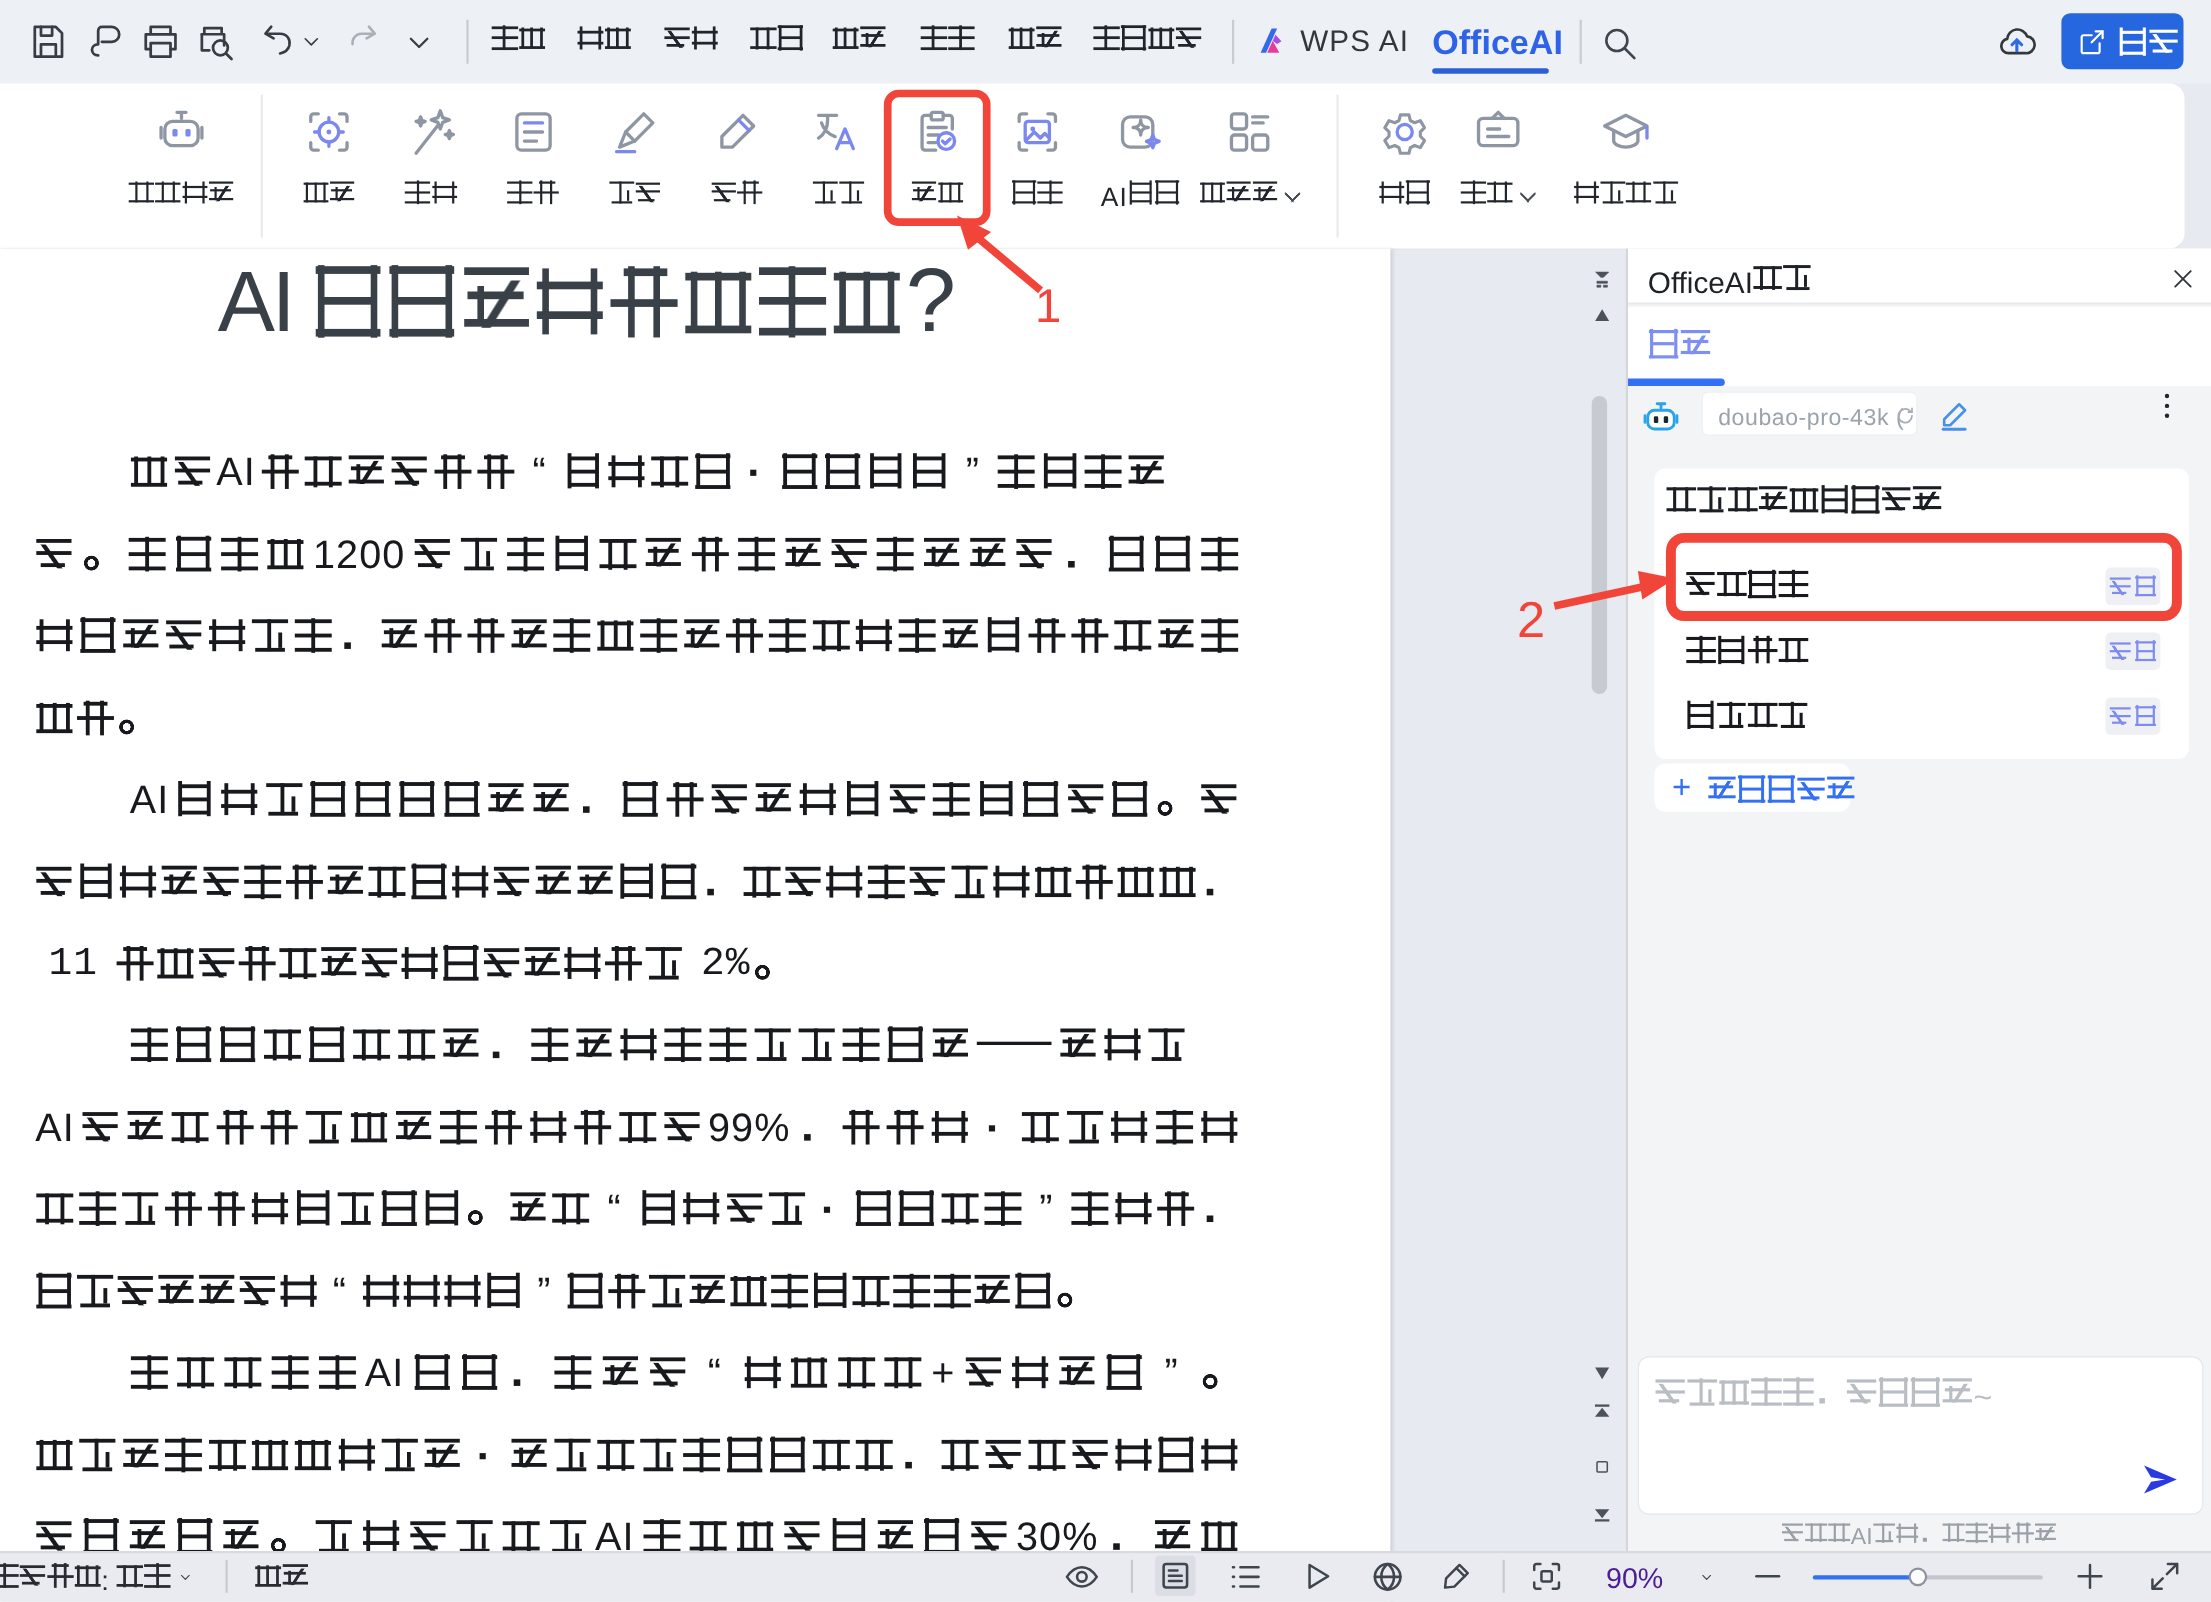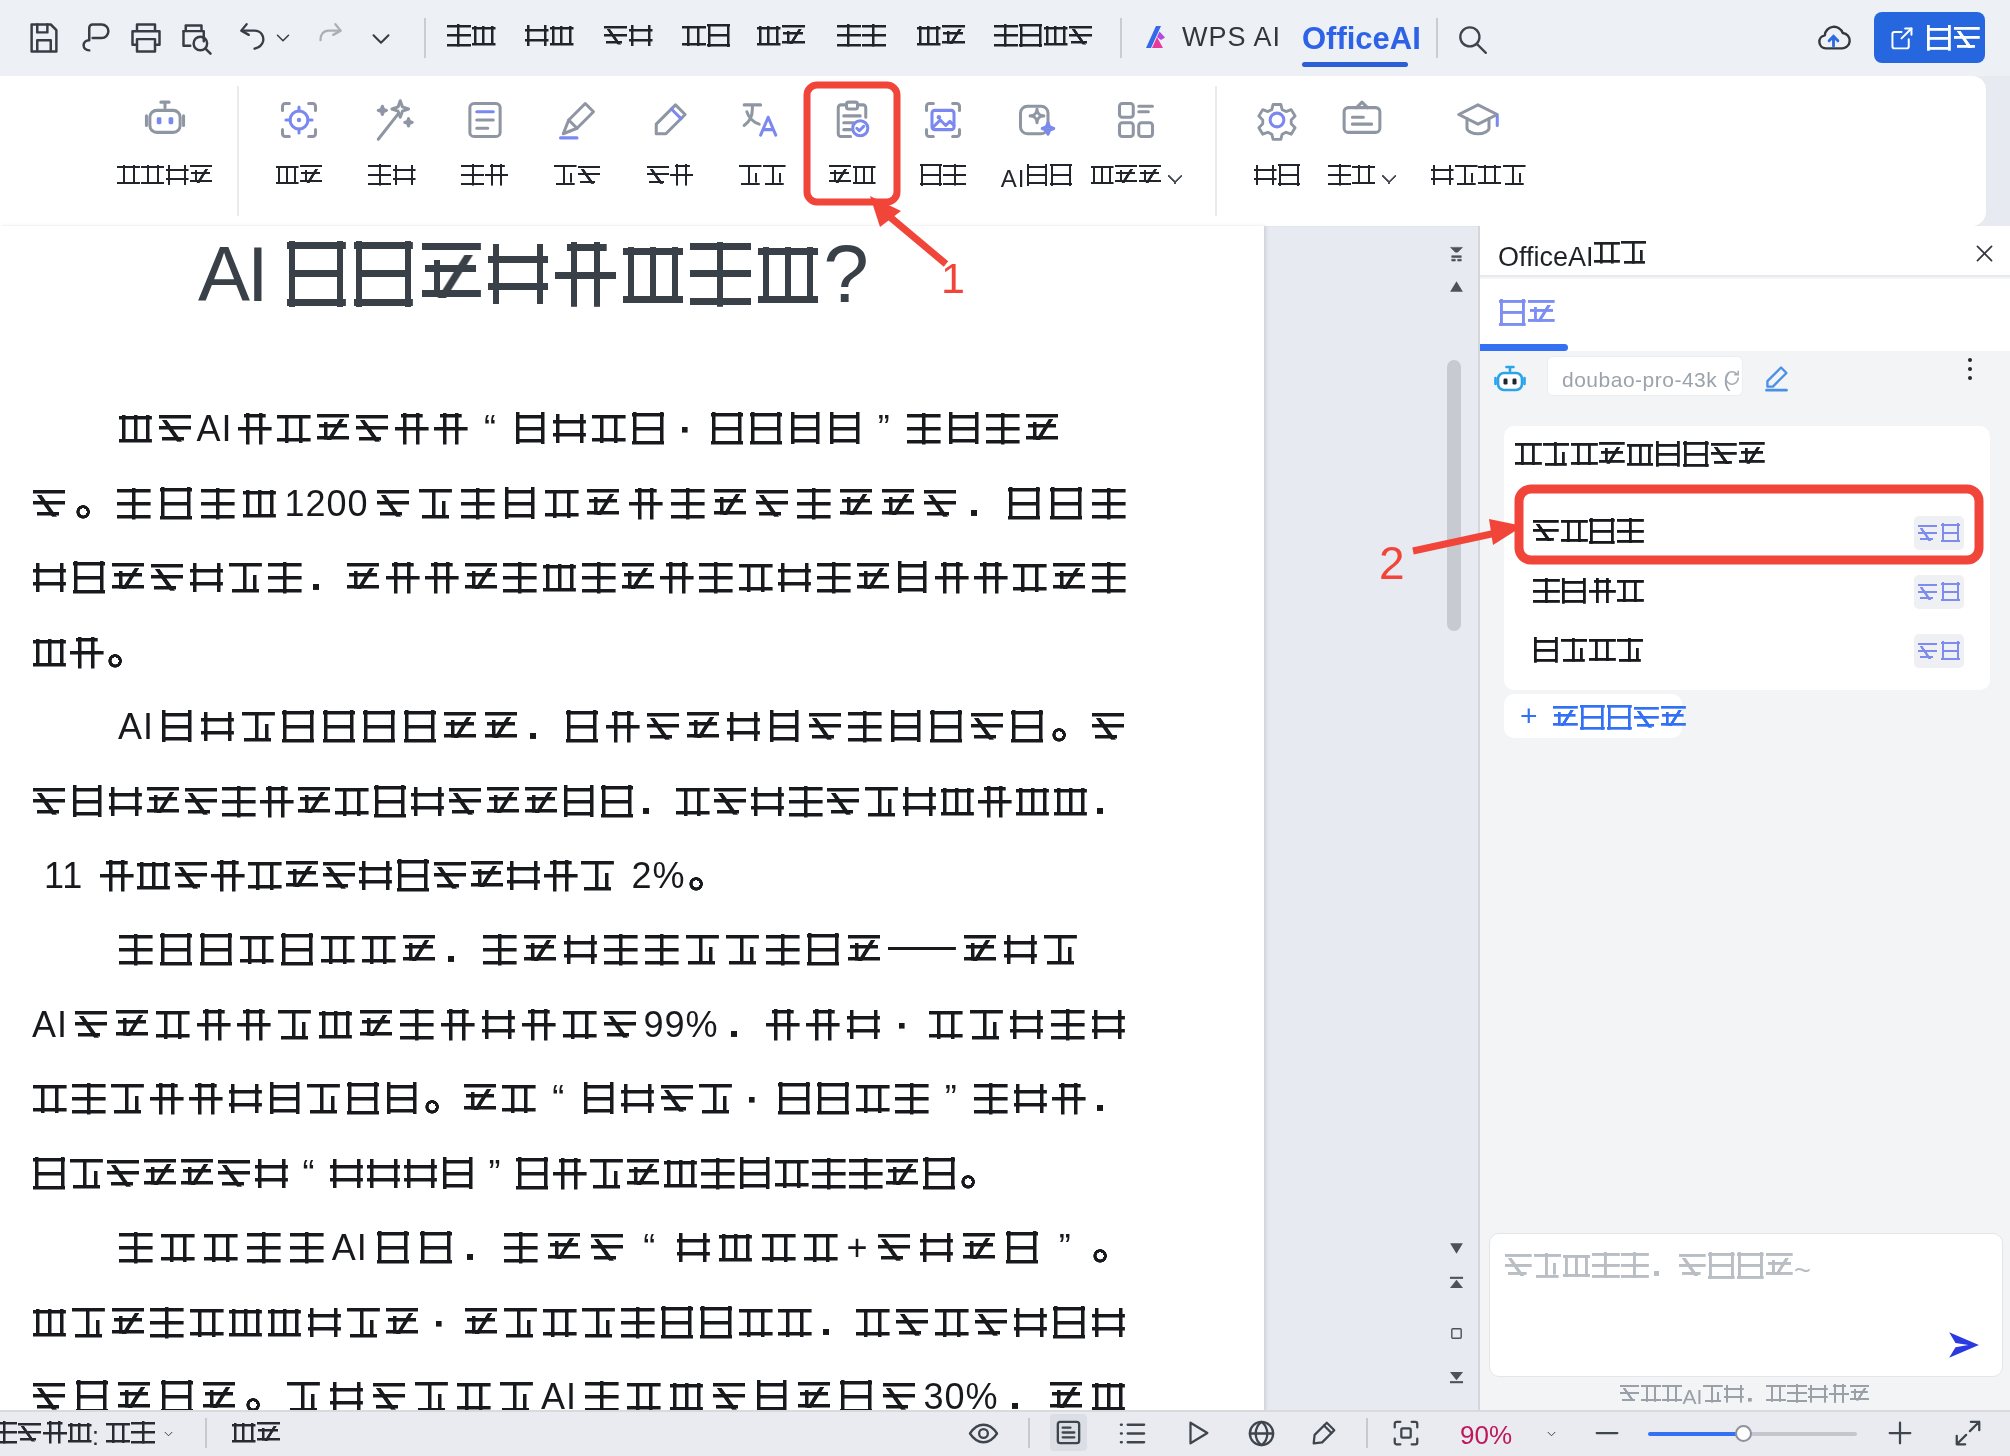--- a/index.html
+++ b/index.html
@@ -353,21 +353,21 @@
     <i class="g v0"></i>
     <i class="g v9"></i>
     <i class="g v3"></i>
     <i class="g v4"></i>
     <i class="g v7"></i>
     <i class="g v6"></i>
     <i class="g v7"></i>
     <i class="g v7"></i>
     <i class="g pc"></i>
   </div>
-<div class="ln" style="top:838px;">
+<div class="ln" style="top:838px;font-family:Liberation Mono, monospace;">
     <em style="width:10px"></em>
     <b>11</b>
     <em style="width:12px"></em>
     <i class="g v6"></i>
     <i class="g v7"></i>
     <i class="g v9"></i>
     <i class="g v6"></i>
     <i class="g v1"></i>
     <i class="g v5"></i>
     <i class="g v9"></i>
@@ -681,21 +681,21 @@
   </svg>
 <svg class="abs" style="left:1309px;top:1418px" width="30" height="30" viewBox="0 0 32 32">
     <path stroke="#3f454d" fill="none" stroke-width="2.4" stroke-linecap="round" stroke-linejoin="round" d="M19 5l8 8-13 13-9 1 1-9z"></path>
     <path stroke="#3f454d" fill="none" stroke-width="2.4" stroke-linecap="round" stroke-linejoin="round" d="M16 8l8 8"></path>
   </svg>
 <div class="abs vsep" style="left:1366px;top:1418px;height:30px;background:#c6cad0"></div>
 <svg class="abs" style="left:1391px;top:1418px" width="30" height="30" viewBox="0 0 32 32">
     <path stroke="#3f454d" fill="none" stroke-width="2.4" stroke-linecap="round" stroke-linejoin="round" d="M4 10V6a2 2 0 0 1 2-2h4M22 4h4a2 2 0 0 1 2 2v4M28 22v4a2 2 0 0 1-2 2h-4M10 28H6a2 2 0 0 1-2-2v-4"></path>
     <rect x="11" y="11" width="10" height="10" rx="1.5" stroke="#3f454d" fill="none" stroke-width="2.4" stroke-linecap="round" stroke-linejoin="round"></rect>
   </svg>
-<div class="abs" style="left:1460px;top:1420px;font-size:26px;color:#be185d">90%</div>
+<div class="abs" style="left:1460px;top:1420px;font-size:26px;color:#4c1d95">90%</div>
 <svg class="abs" style="left:1543px;top:1427px" width="17" height="14" viewBox="0 0 32 32" stroke="#3f454d">
     <path stroke="currentColor" fill="none" stroke-width="2.2" stroke-linecap="round" stroke-linejoin="round" d="M8 12l8 8 8-8"></path>
   </svg>
 <svg class="abs" style="left:1592px;top:1418px" width="30" height="30" viewBox="0 0 32 32">
     <path stroke="#3f454d" fill="none" stroke-width="2.4" stroke-linecap="round" stroke-linejoin="round" d="M5 16h22"></path>
   </svg>
 <div class="abs" style="left:1648px;top:1432px;width:95px;height:4px;background:#3370f3;border-radius:2px"></div>
 <div class="abs" style="left:1743px;top:1432px;width:114px;height:4px;background:#c3c7cd;border-radius:2px"></div>
 <div class="abs" style="left:1735px;top:1425px;width:17px;height:17px;border-radius:50%;background:#fdfdfe;border:2px solid #8d939b"></div>
 <svg class="abs" style="left:1885px;top:1418px" width="30" height="30" viewBox="0 0 32 32">

